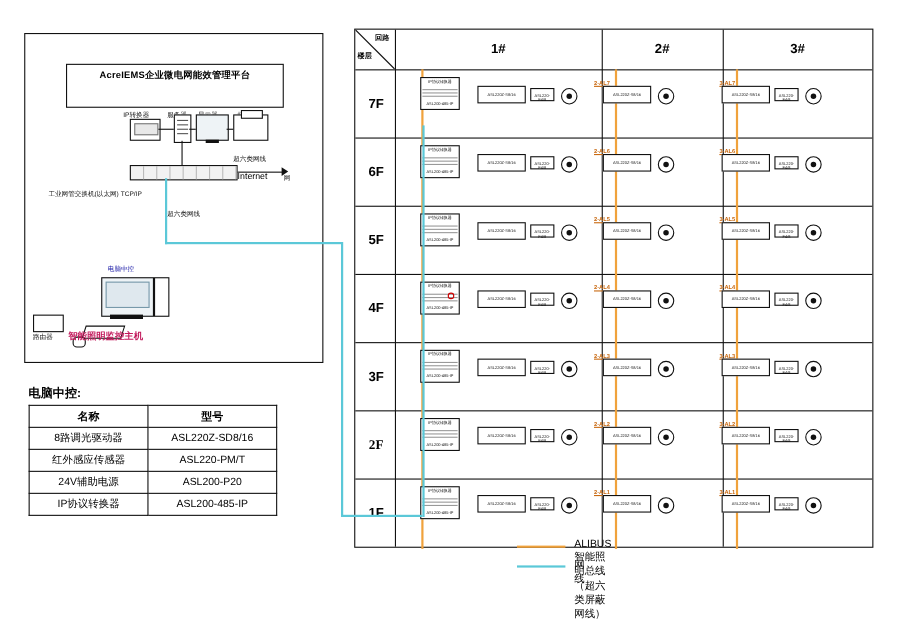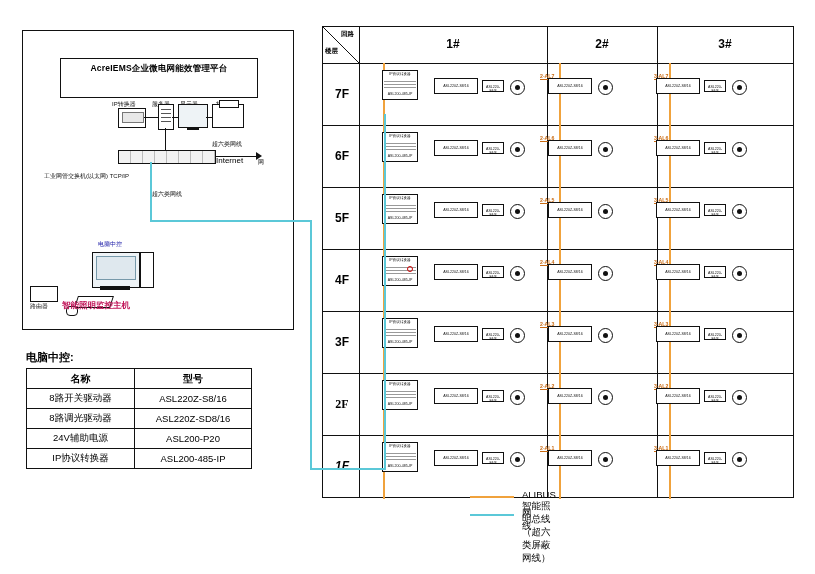--- a/index.html
+++ b/index.html
@@ -144,26 +144,26 @@
 <div class="abs" id="host-label">智能照明监控主机</div>
 
 <div class="abs" id="model-title">电脑中控:</div>
 <table class="abs" id="model-table">
   <tbody>
       <tr class="head">
     <td class="c1">名称</td>
     <td class="c2">型号</td>
   </tr>
   <tr>
-        <td class="c1">8路开关驱动器</td>
-        <td class="c2">ASL220Z-S8/16</td>
+        <td class="c1">8路调光驱动器</td>
+        <td class="c2">ASL220Z-SD8/16</td>
       </tr>
   <tr>
-        <td class="c1">8路调光驱动器</td>
-        <td class="c2">ASL220Z-SD8/16</td>
+        <td class="c1">红外感应传感器</td>
+        <td class="c2">ASL220-PM/T</td>
       </tr>
   <tr>
         <td class="c1">24V辅助电源</td>
         <td class="c2">ASL200-P20</td>
       </tr>
   <tr>
         <td class="c1">IP协议转换器</td>
         <td class="c2">ASL200-485-IP</td>
       </tr>
 </tbody>
@@ -194,21 +194,21 @@
   <div class="col-title" style="left:36px;width:188px;">1#</div>
   <div class="col-title" style="left:224px;width:110px;">2#</div>
   <div class="col-title" style="left:334px;width:136px;">3#</div>
 
   <div class="floor-label" style="top:60px;">7F</div>
   <div class="floor-label" style="top:122px;">6F</div>
   <div class="floor-label" style="top:184px;">5F</div>
   <div class="floor-label" style="top:246px;">4F</div>
   <div class="floor-label" style="top:308px;">3F</div>
   <div class="floor-label" style="top:370px;font-family:Liberation Serif, serif;">2F</div>
-  <div class="floor-label" style="top:432px;font-style:italic;">1F</div>
+  <div class="floor-label" style="top:432px;">1F</div>
 
   <div class="bus-o" style="left:60px;top:36px;width:1.5px;height:436px;"></div>
   <div class="bus-o" style="left:236px;top:36px;width:1.5px;height:436px;"></div>
   <div class="bus-o" style="left:346px;top:36px;width:1.5px;height:436px;"></div>
 </div>
 
 <div class="abs" style="left:386px;top:64px;"><span class="alabel" style="position:static;">1-AL7</span></div>
 <div class="abs panelbox" style="left:382px;top:70px;width:34px;height:28px;">
   <div class="boxlab" style="top:1px;">IP协议转换器</div>
   <div class="rows" style="top:10px;">

